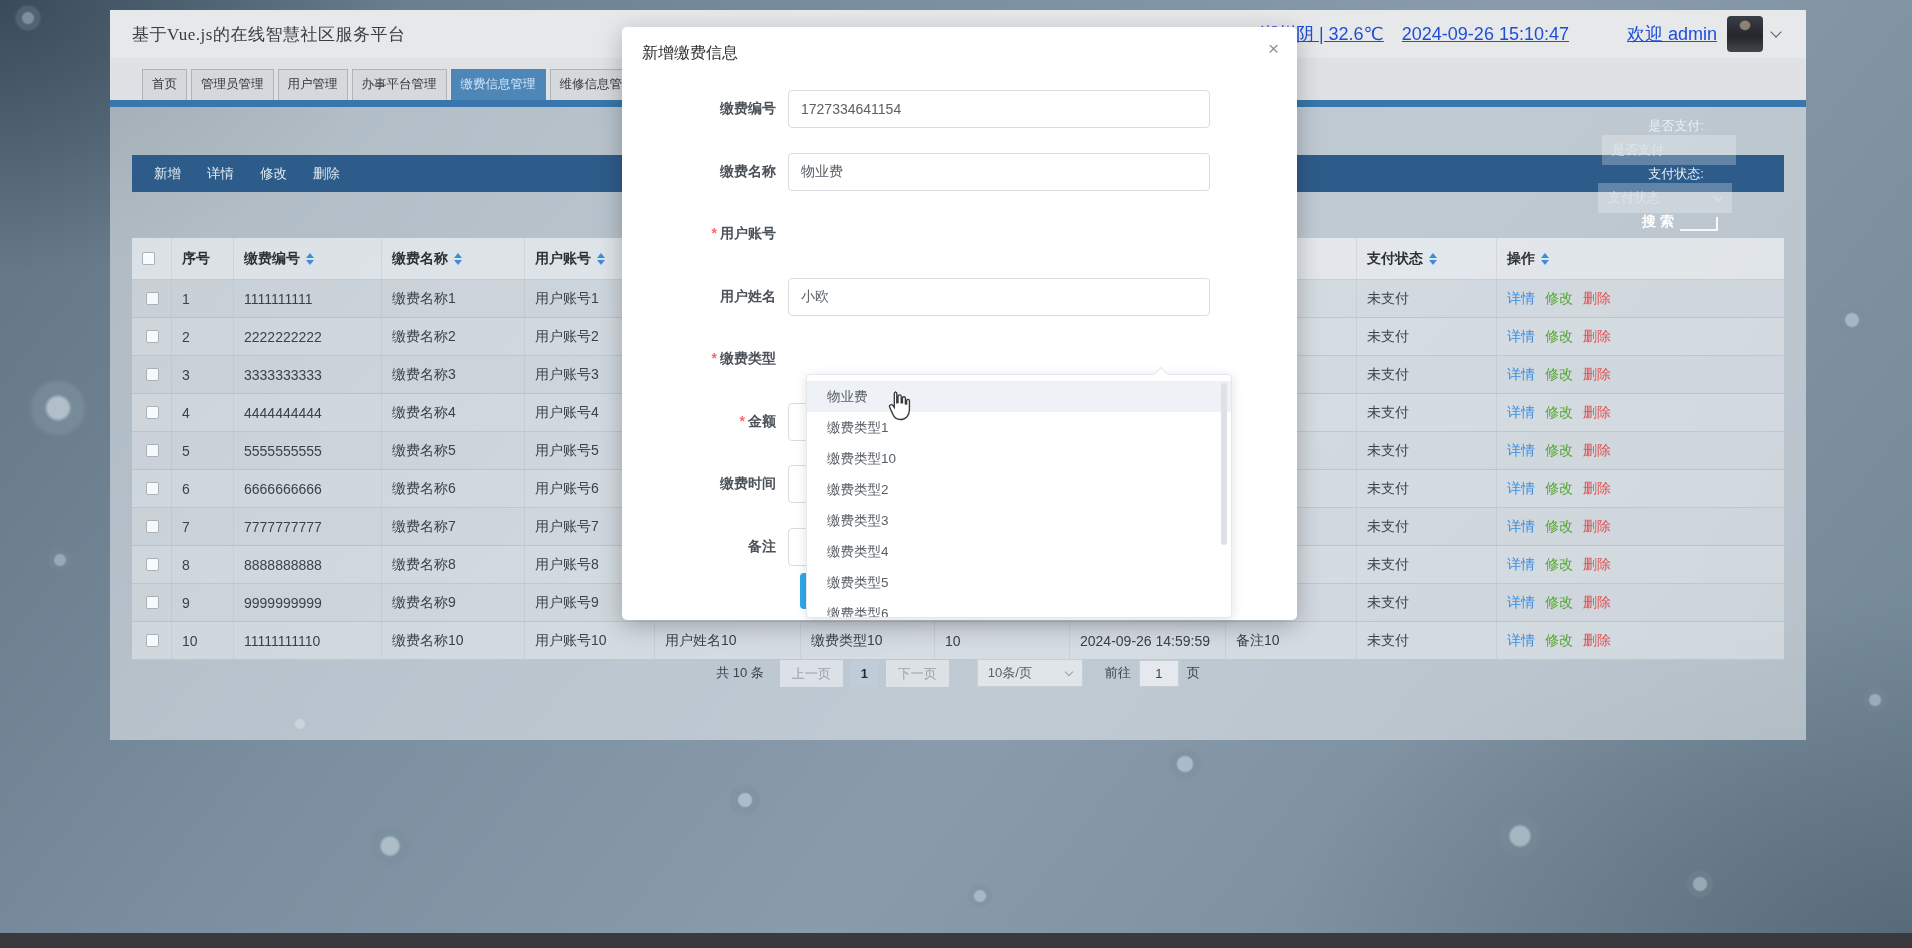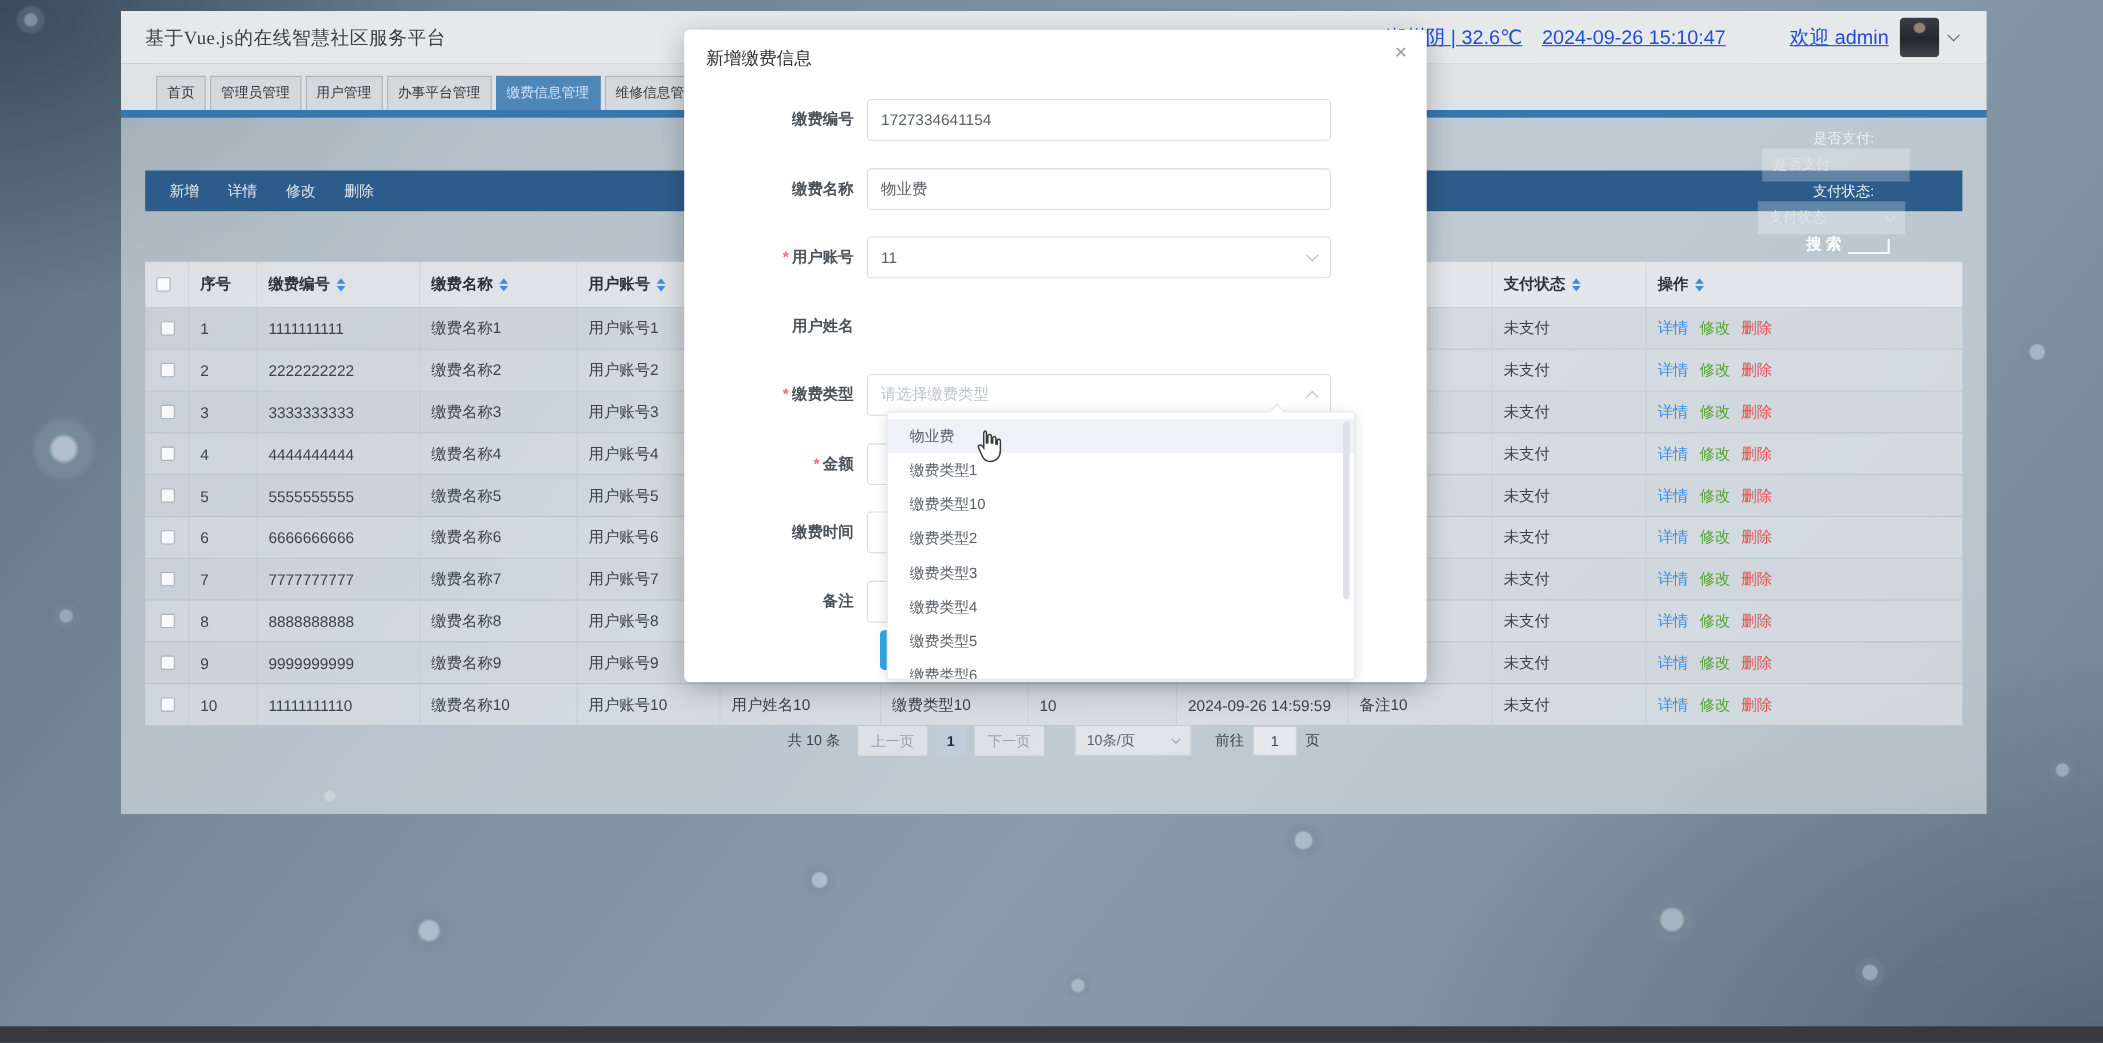--- a/index.html
+++ b/index.html
@@ -550,39 +550,35 @@
         <div class="fctl">
           <span class="fval">物业费</span>
 
         </div>
       </div>
 
       <div class="frow">
         <div class="flabel">
           <span class="star on">*</span><span>用户账号</span>
         </div>
+      </div>
+
+      <div class="frow">
+        <div class="flabel">
+          <span class="star">*</span><span>用户姓名</span>
+        </div>
         <div class="fctl">
-          <span class="fval">11</span>
-          <span class="fchev down"></span>
-        </div>
-      </div>
-
-      <div class="frow">
-        <div class="flabel">
-          <span class="star">*</span><span>用户姓名</span>
+          <span class="fval">小欧</span>
+
         </div>
       </div>
 
       <div class="frow">
         <div class="flabel">
           <span class="star on">*</span><span>缴费类型</span>
-        </div>
-        <div class="fctl">
-          <span class="fval ph">请选择缴费类型</span>
-          <span class="fchev up"></span>
         </div>
       </div>
 
       <div class="frow">
         <div class="flabel">
           <span class="star on">*</span><span>金额</span>
         </div>
         <div class="fctl">
           <span class="fval ph"></span>
 

